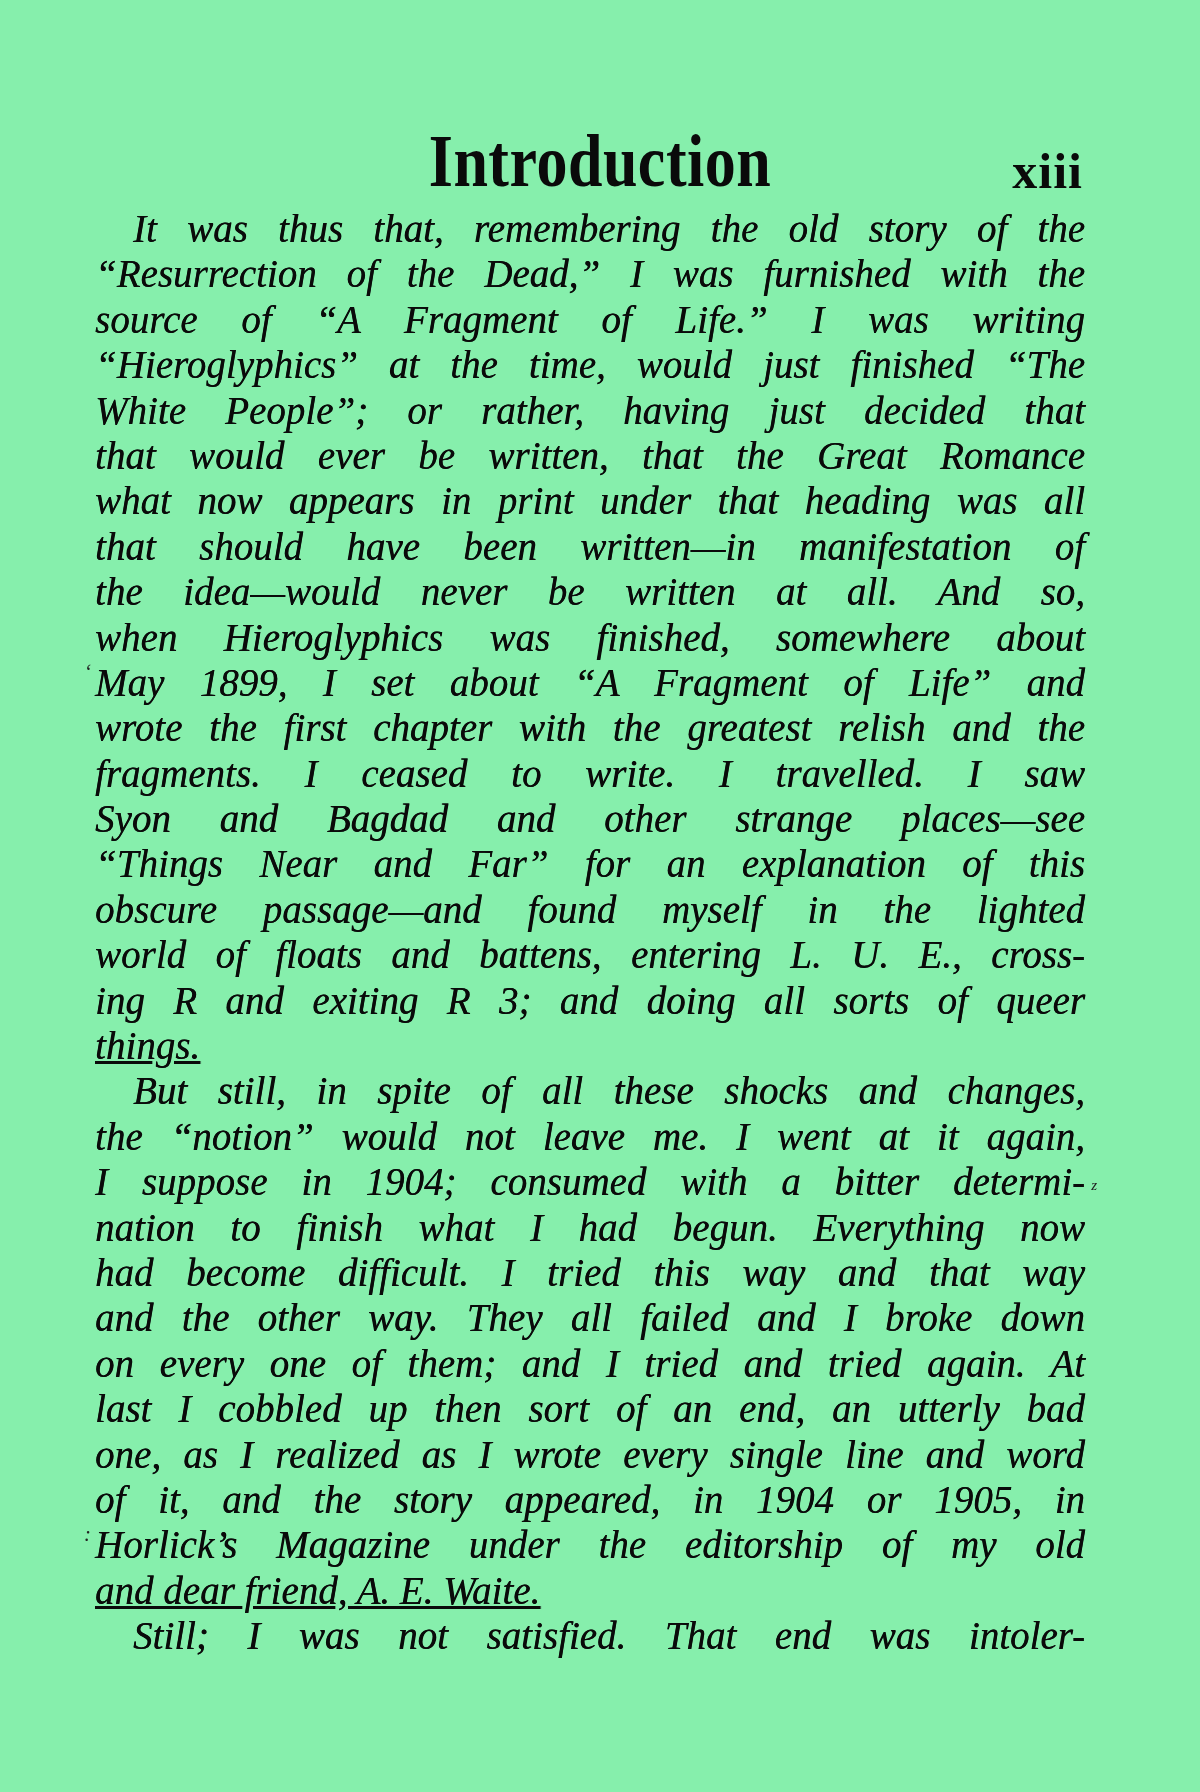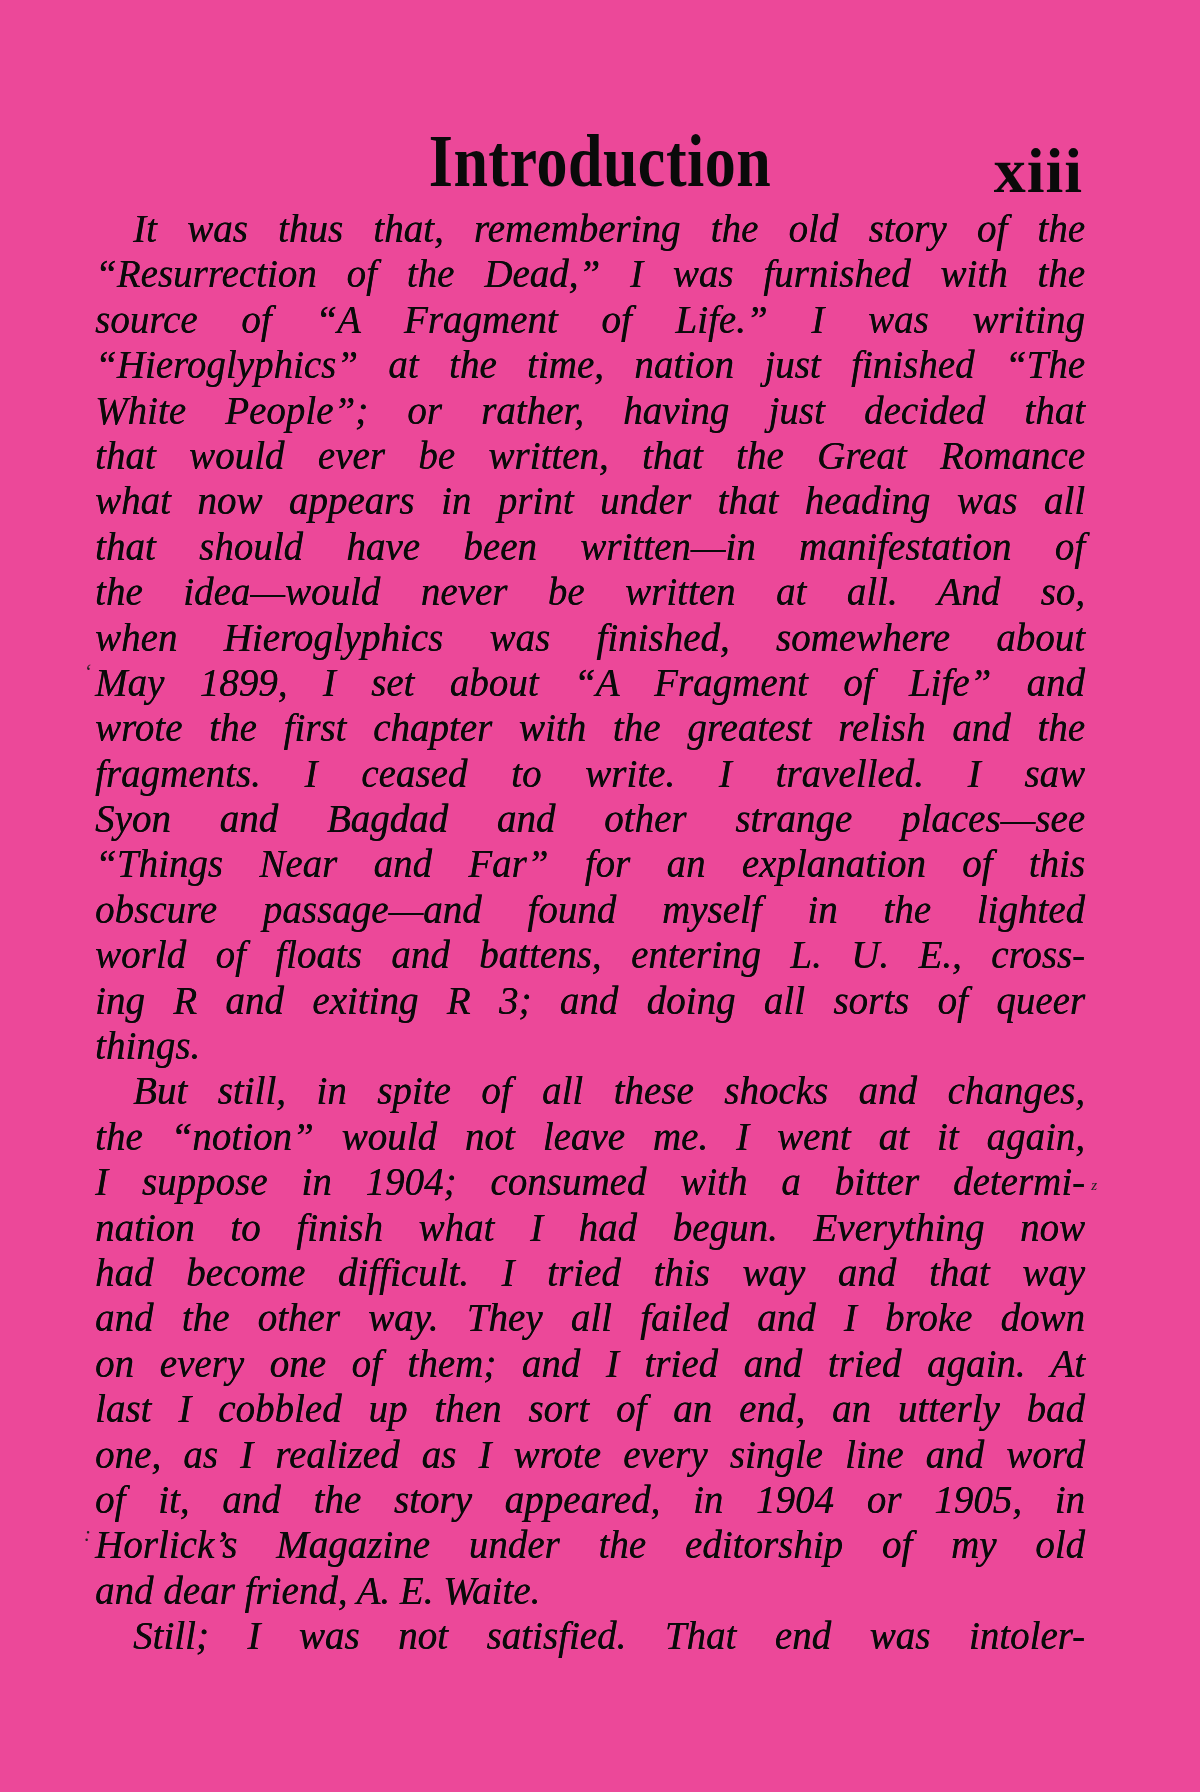--- a/index.html
+++ b/index.html
@@ -4,21 +4,21 @@
 <style>
   html, body {
     margin: 0;
     padding: 0;
     background: #ffffff;
   }
   .page {
     position: relative;
     width: 1200px;
     height: 1792px;
-    background: #ec4899;
+    background: #86efac;
     overflow: hidden;
     font-family: "Liberation Serif", "DejaVu Serif", serif;
     color: #0a0a0a;
   }
   .page-header {
     position: absolute;
     top: 0; left: 0; right: 0;
     height: 200px;
   }
   .title {
@@ -31,21 +31,21 @@
     line-height: 62px;
     font-weight: 700;
     letter-spacing: 0.5px;
     transform: scaleY(1.18);
     transform-origin: center bottom;
   }
   .folio {
     position: absolute;
     top: 146px;
     right: 117px;
-    font-size: 64px;
+    font-size: 50px;
     line-height: 50px;
     font-weight: 700;
     letter-spacing: 1px;
   }
   .body-text {
     position: absolute;
     left: 95px;
     top: 206px;
     width: 990px;
     font-style: italic;
@@ -55,20 +55,21 @@
   }
   .line {
     position: relative;
     height: 45.4px;
     text-align: justify;
     text-align-last: justify;
     text-justify: inter-word;
   }
   .line.pl {               
     text-align-last: left;
+    text-decoration: underline;
   }
   .line.ind {              
     text-indent: 38px;
   }
   .ink-pre, .ink-post {    
     position: absolute;
     font-style: italic;
     color: #222222;
     text-shadow: none;
   }
@@ -81,21 +82,21 @@
 <div class="page">
   <header class="page-header">
     <h1 class="title">Introduction</h1>
     <span class="folio">xiii</span>
   </header>
 
   <main class="body-text" id="body-lines">
       <div class="line ind">It was thus that, remembering the old story of the</div>
       <div class="line">“Resurrection of the Dead,” I was furnished with the</div>
       <div class="line">source of “A Fragment of Life.” I was writing</div>
-      <div class="line">“Hieroglyphics” at the time, nation just finished “The</div>
+      <div class="line">“Hieroglyphics” at the time, would just finished “The</div>
       <div class="line">White People”; or rather, having just decided that</div>
       <div class="line">that would ever be written, that the Great Romance</div>
       <div class="line">what now appears in print under that heading was all</div>
       <div class="line">that should have been written—in manifestation of</div>
       <div class="line">the idea—would never be written at all. And so,</div>
       <div class="line">when Hieroglyphics was finished, somewhere about</div>
       <div class="line"><span class="ink-pre">‘</span>May 1899, I set about “A Fragment of Life” and</div>
       <div class="line">wrote the first chapter with the greatest relish and the</div>
       <div class="line">fragments. I ceased to write. I travelled. I saw</div>
       <div class="line">Syon and Bagdad and other strange places—see</div>

